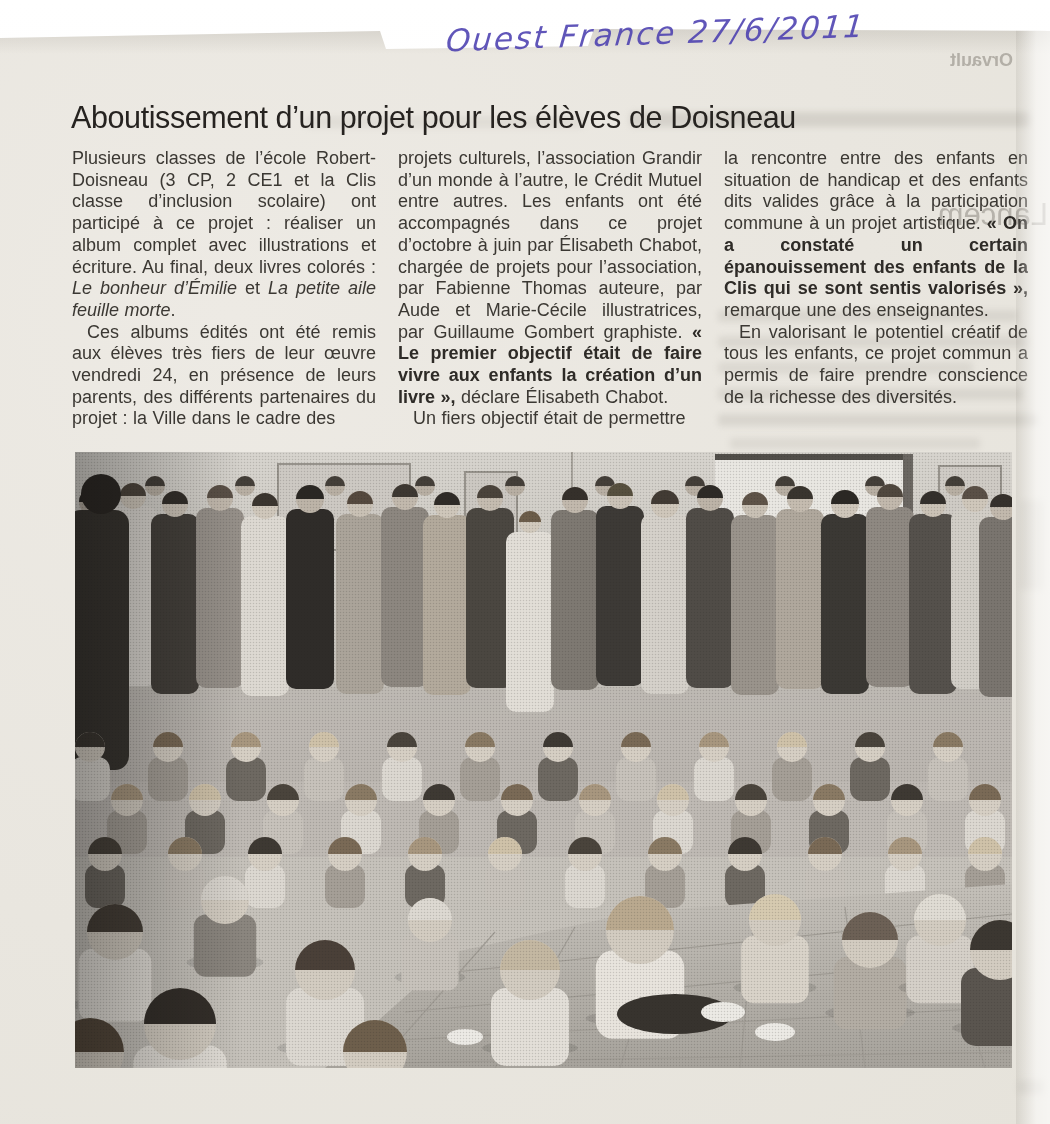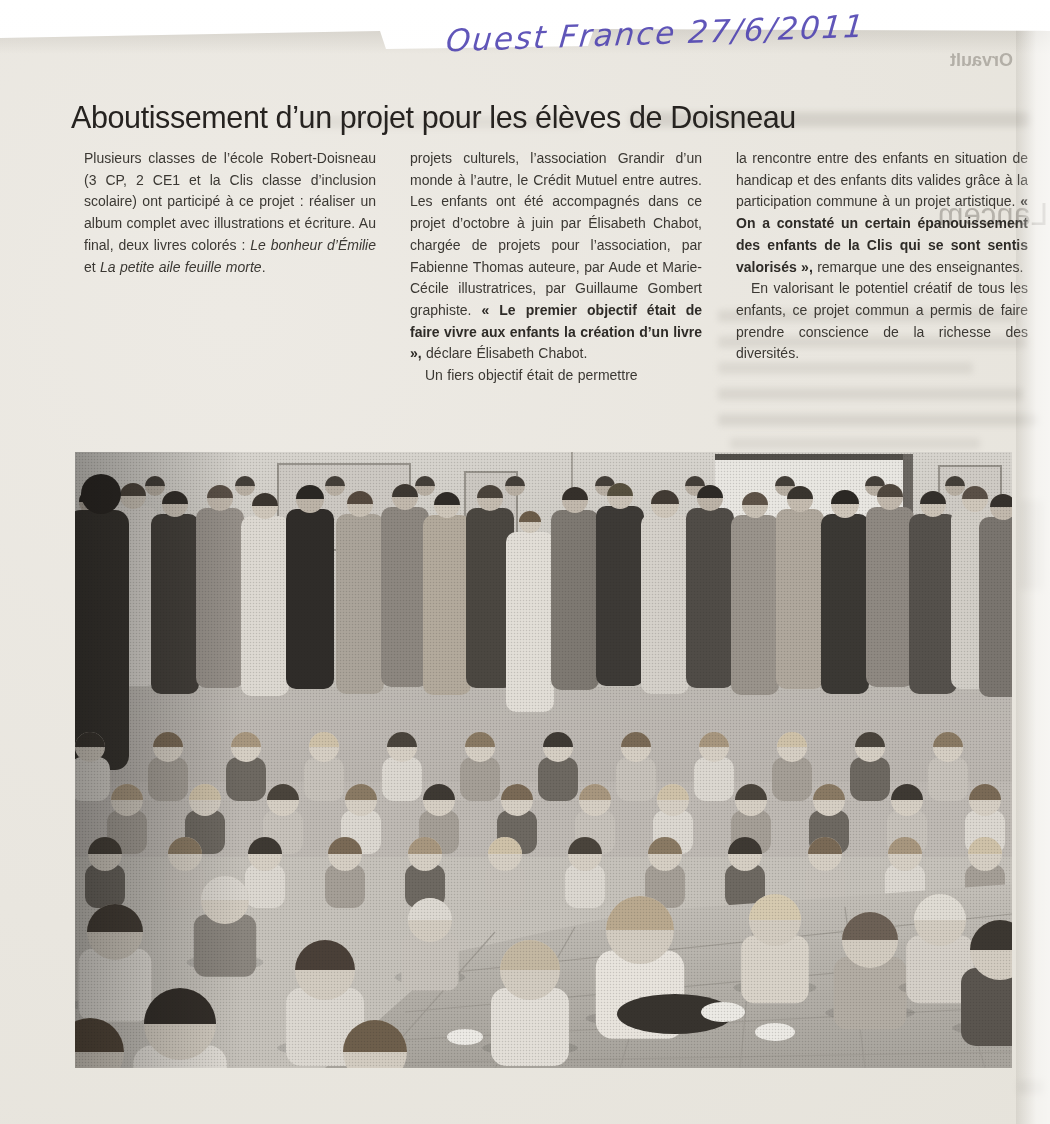--- a/index.html
+++ b/index.html
@@ -16,22 +16,22 @@
     font-family:"DejaVu Sans",sans-serif;font-style:italic;font-size:31px;letter-spacing:2px;
     color:#4b3fb0;opacity:.88;transform:rotate(-2deg) skewX(-7deg);white-space:nowrap;}
   
   .kicker{position:absolute;left:72px;top:58px;margin:0;z-index:4;
     font-size:23px;font-weight:bold;letter-spacing:-0.2px;color:#191713;}
   .headline{position:absolute;left:71px;top:100px;margin:0;z-index:4;width:950px;
     font-size:30.5px;font-weight:normal;letter-spacing:-0.4px;color:#262320;}
   
   .columns{position:absolute;left:72px;top:148px;width:956px;height:304px;z-index:3;
     display:flex;gap:22px;overflow:hidden;}
-  .col{width:304px;text-align:justify;font-size:14px;line-height:21.7px;color:#3b3833;
-    hyphens:auto;-webkit-hyphens:auto;word-spacing:0.5px;margin-left:12px;}
+  .col{width:304px;text-align:justify;font-size:18px;line-height:21.7px;color:#3b3833;
+    hyphens:auto;-webkit-hyphens:auto;word-spacing:0.5px;}
   .col p{margin:0;}
   .col p.indent{text-indent:15px;}
   .seg-i{font-style:italic;}
   .seg-b{font-weight:bold;color:#2e2b27;}
   
   .photo{position:absolute;left:75px;top:452px;width:937px;height:616px;z-index:3;background:#c6c2bb;}
   .photo svg{display:block;width:100%;height:100%;}
   
   .caption{position:absolute;left:79px;top:1077px;width:880px;z-index:4;
     font-style:italic;font-size:16.2px;color:#35322d;}
@@ -64,20 +64,21 @@
     <div class="ghost ghost-orvault">Orvault</div>
     <div class="ghost ghost-lancem">Lancem</div>
 
     <div class="edge-shade"></div>
 
     <h1 class="headline">Aboutissement d’un projet pour les élèves de Doisneau</h1>
 
     <div class="columns">
       <div class="col" lang="fr">
           <p><span>Plusieurs classes de l’école Robert-Doisneau (3 CP, 2 CE1 et la Clis classe d’inclusion scolaire) ont participé à ce projet : réaliser un album complet avec illustrations et écriture. Au final, deux livres colorés : </span><span class="seg-i">Le bonheur d’Émilie</span><span> et </span><span class="seg-i">La petite aile feuille morte</span><span>.</span></p>
+          <p class="indent"><span>Ces albums édités ont été remis aux élèves très fiers de leur œuvre vendredi 24, en présence de leurs parents, des différents partenaires du projet : la Ville dans le cadre des</span></p>
         </div>
       <div class="col" lang="fr">
           <p><span>projets culturels, l’association Grandir d’un monde à l’autre, le Crédit Mutuel entre autres. Les enfants ont été accompagnés dans ce projet d’octobre à juin par Élisabeth Chabot, chargée de projets pour l’association, par Fabienne Thomas auteure, par Aude et Marie-Cécile illustratrices, par Guillaume Gombert graphiste. </span><span class="seg-b">« Le premier objectif était de faire vivre aux enfants la création d’un livre »,</span><span> déclare Élisabeth Chabot.</span></p>
           <p class="indent"><span>Un fiers objectif était de permettre</span></p>
         </div>
       <div class="col" lang="fr">
           <p><span>la rencontre entre des enfants en situation de handicap et des enfants dits valides grâce à la participation commune à un projet artistique. </span><span class="seg-b">« On a constaté un certain épanouissement des enfants de la Clis qui se sont sentis valorisés »,</span><span> remarque une des enseignantes.</span></p>
           <p class="indent"><span>En valorisant le potentiel créatif de tous les enfants, ce projet commun a permis de faire prendre conscience de la richesse des diversités.</span></p>
         </div>
     </div>

